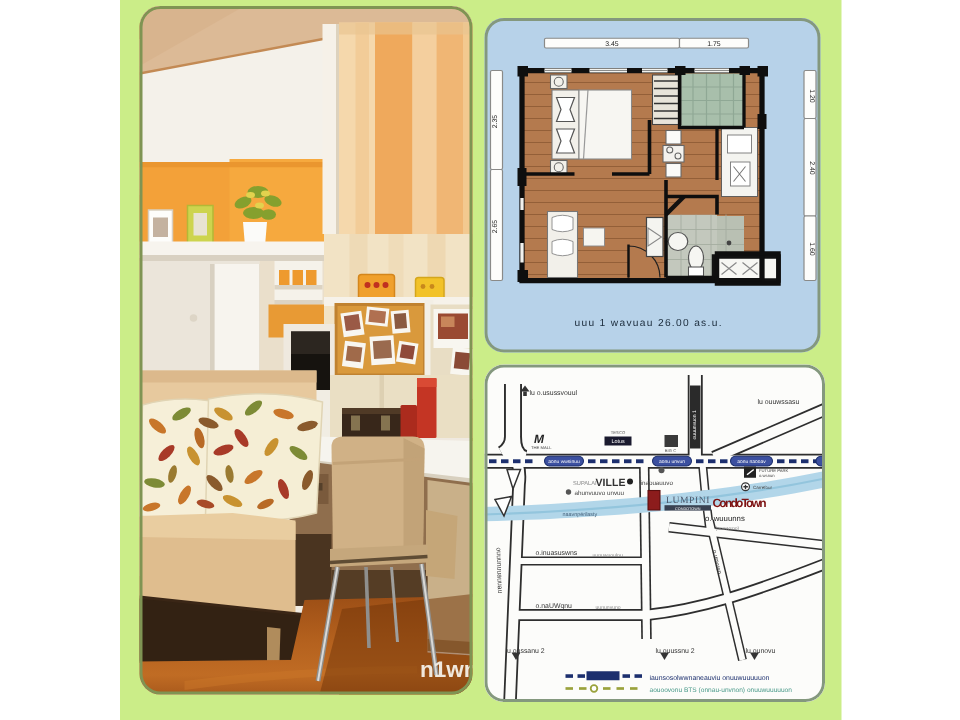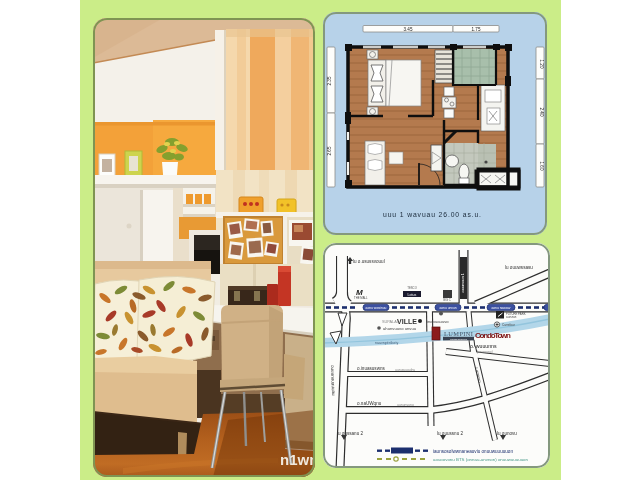--- a/index.html
+++ b/index.html
@@ -2,21 +2,21 @@
 <html><head>
 <meta charset="utf-8">
 <style>
 html,body{margin:0;padding:0;width:640px;height:480px;background:#ffffff;overflow:hidden;}
 *{font-family:"Liberation Sans",sans-serif;box-sizing:border-box;}
 #green{position:absolute;left:80px;top:0;width:481px;height:480px;background:#cbed88;}
 .panel{position:absolute;overflow:hidden;}
 .ring{position:absolute;left:0;top:0;right:0;bottom:0;border-radius:inherit;pointer-events:none;}
 #photo .ring{box-shadow:inset 0 0 0 2px #7f9453;}
 #plan .ring,#map .ring{box-shadow:inset 0 0 0 2px #84987e;}
-#photo{left:93px;top:18px;width:222px;height:459px;border-radius:14px;background:#a16207;box-shadow:inset 0 0 0 2px #7f9453;}
+#photo{left:93px;top:4px;width:222px;height:459px;border-radius:14px;background:#a16207;box-shadow:inset 0 0 0 2px #7f9453;}
 #plan{left:323px;top:12px;width:224px;height:223px;border-radius:13px;background:#b7d2e9;box-shadow:inset 0 0 0 2px #84987e;}
 #map{left:323px;top:243px;width:227px;height:225px;border-radius:13px;background:#fcfcfa;box-shadow:inset 0 0 0 2px #84987e;}
 svg{display:block;}
 </style>
 </head>
 <body>
 <div id="green"></div>
 <div id="photo" class="panel">
 <svg width="222" height="459" viewBox="0 0 222 459">
   <defs>

